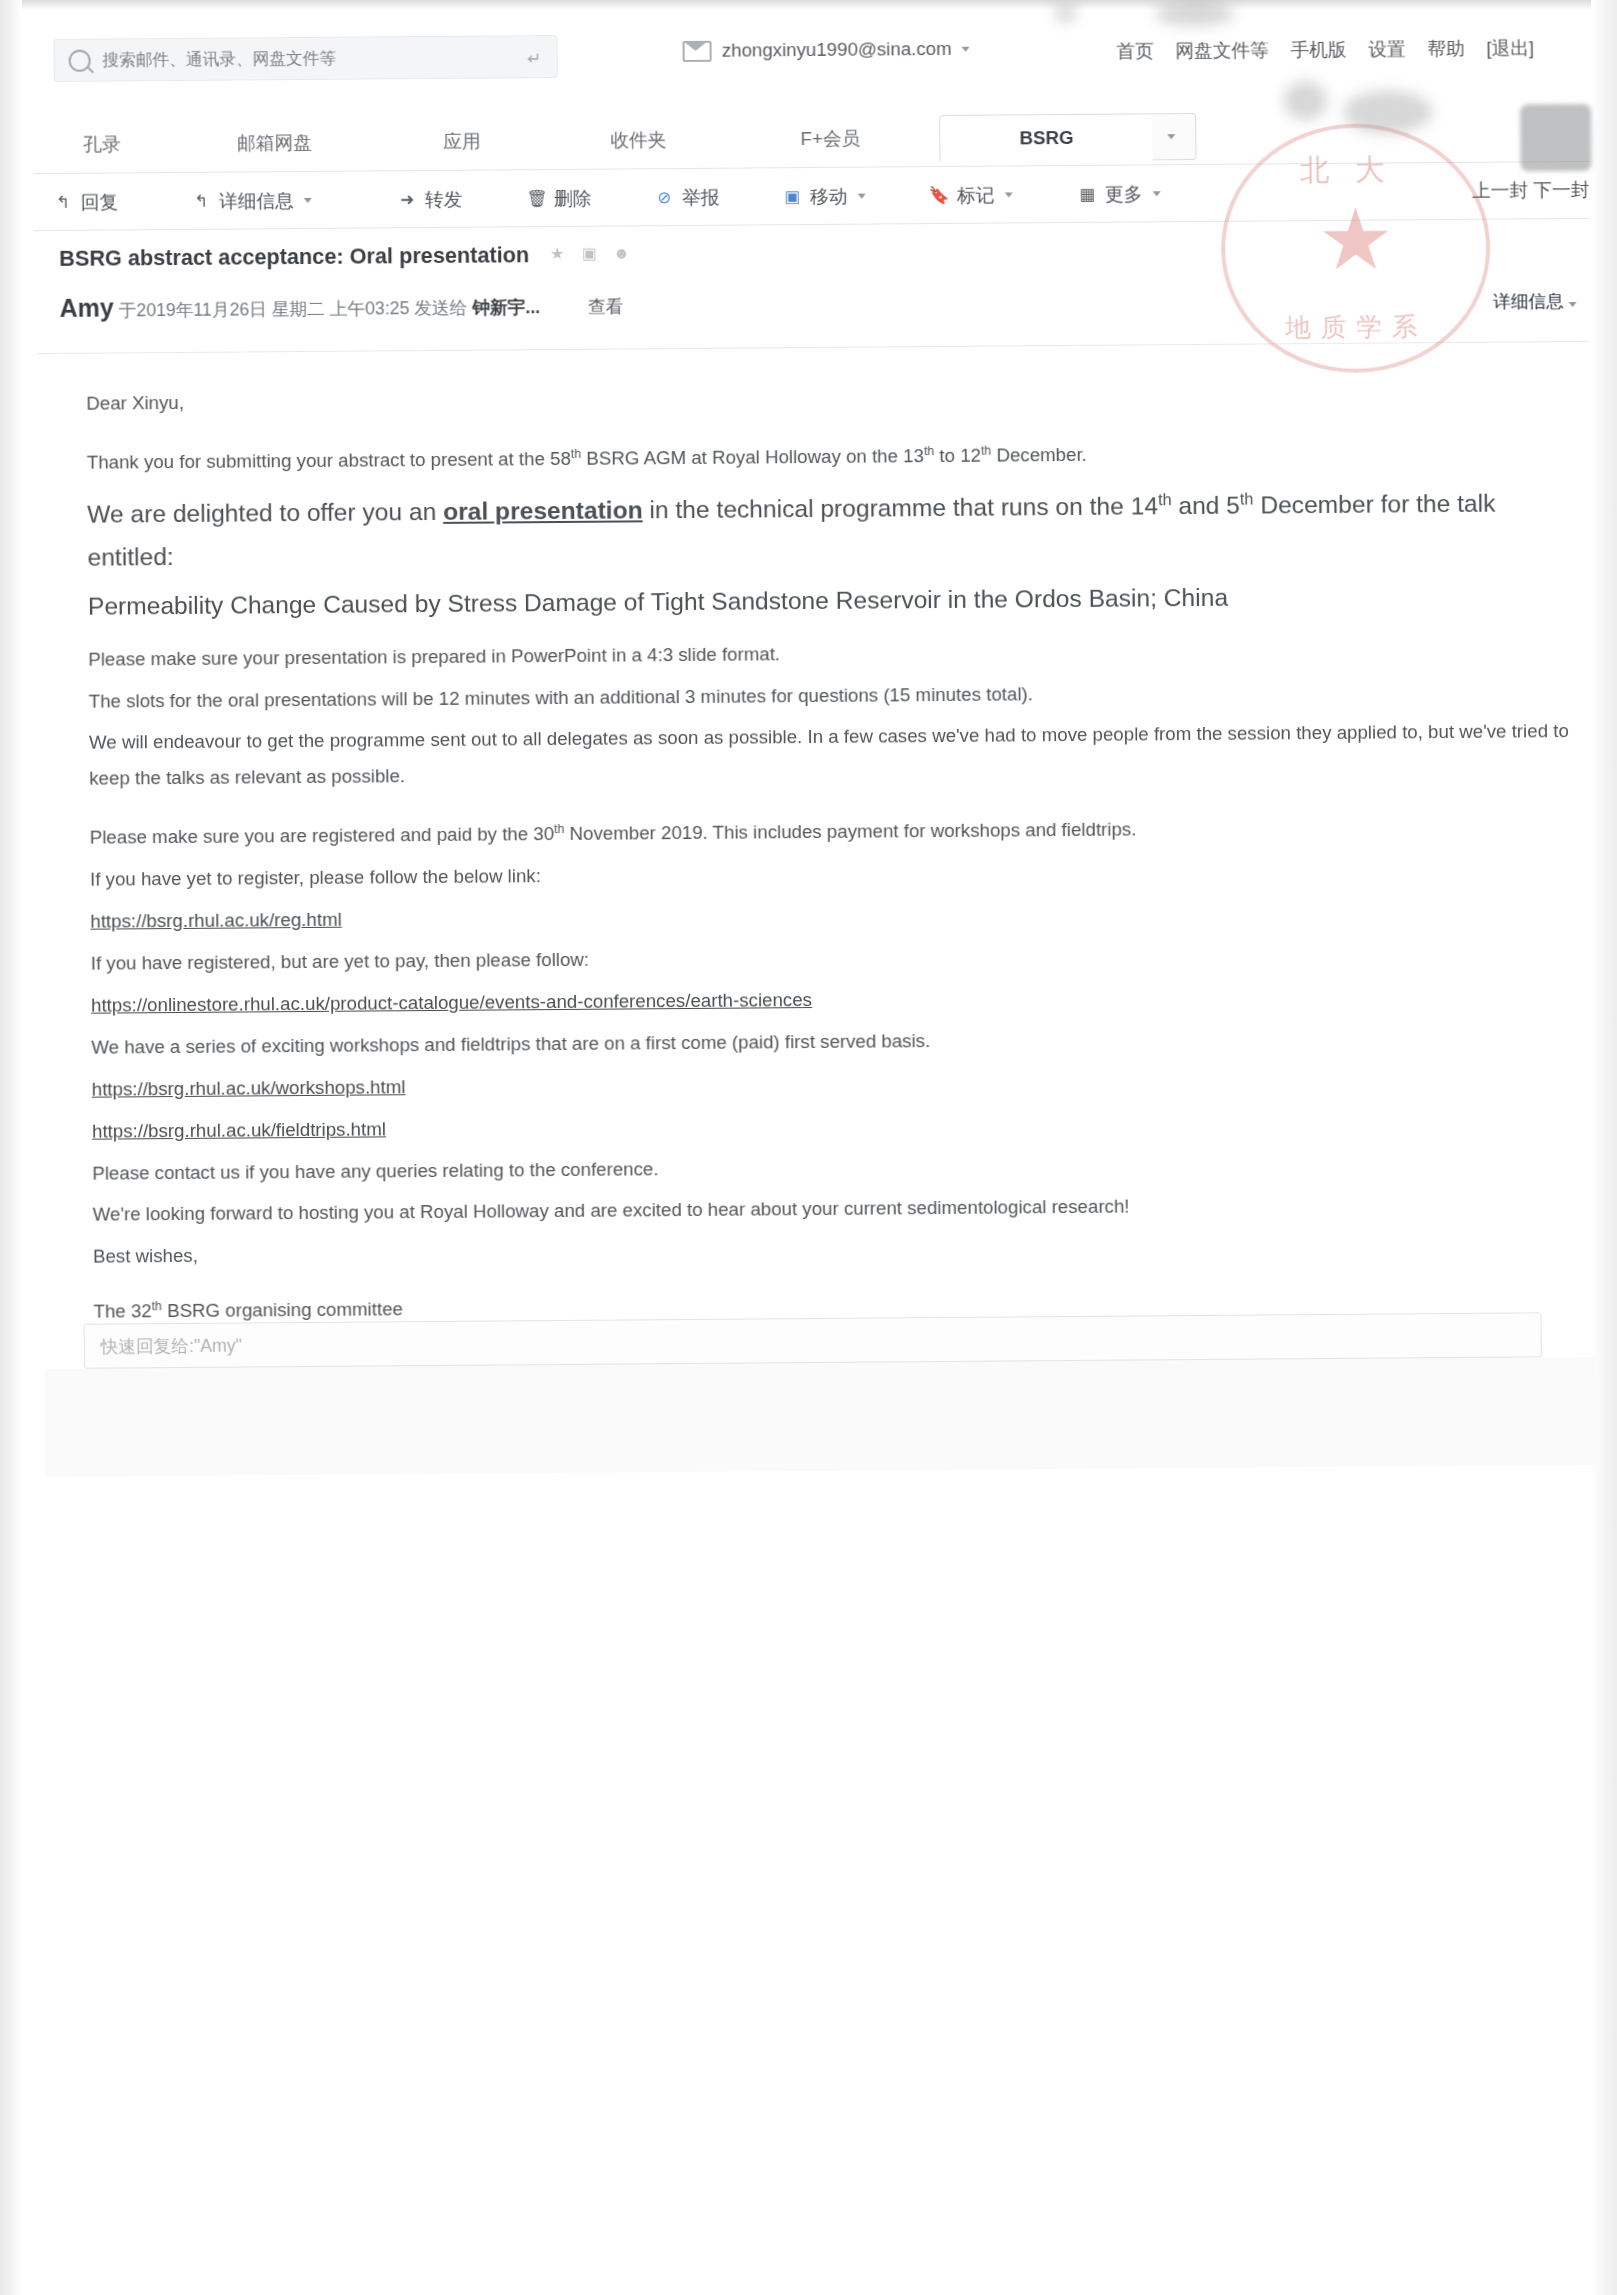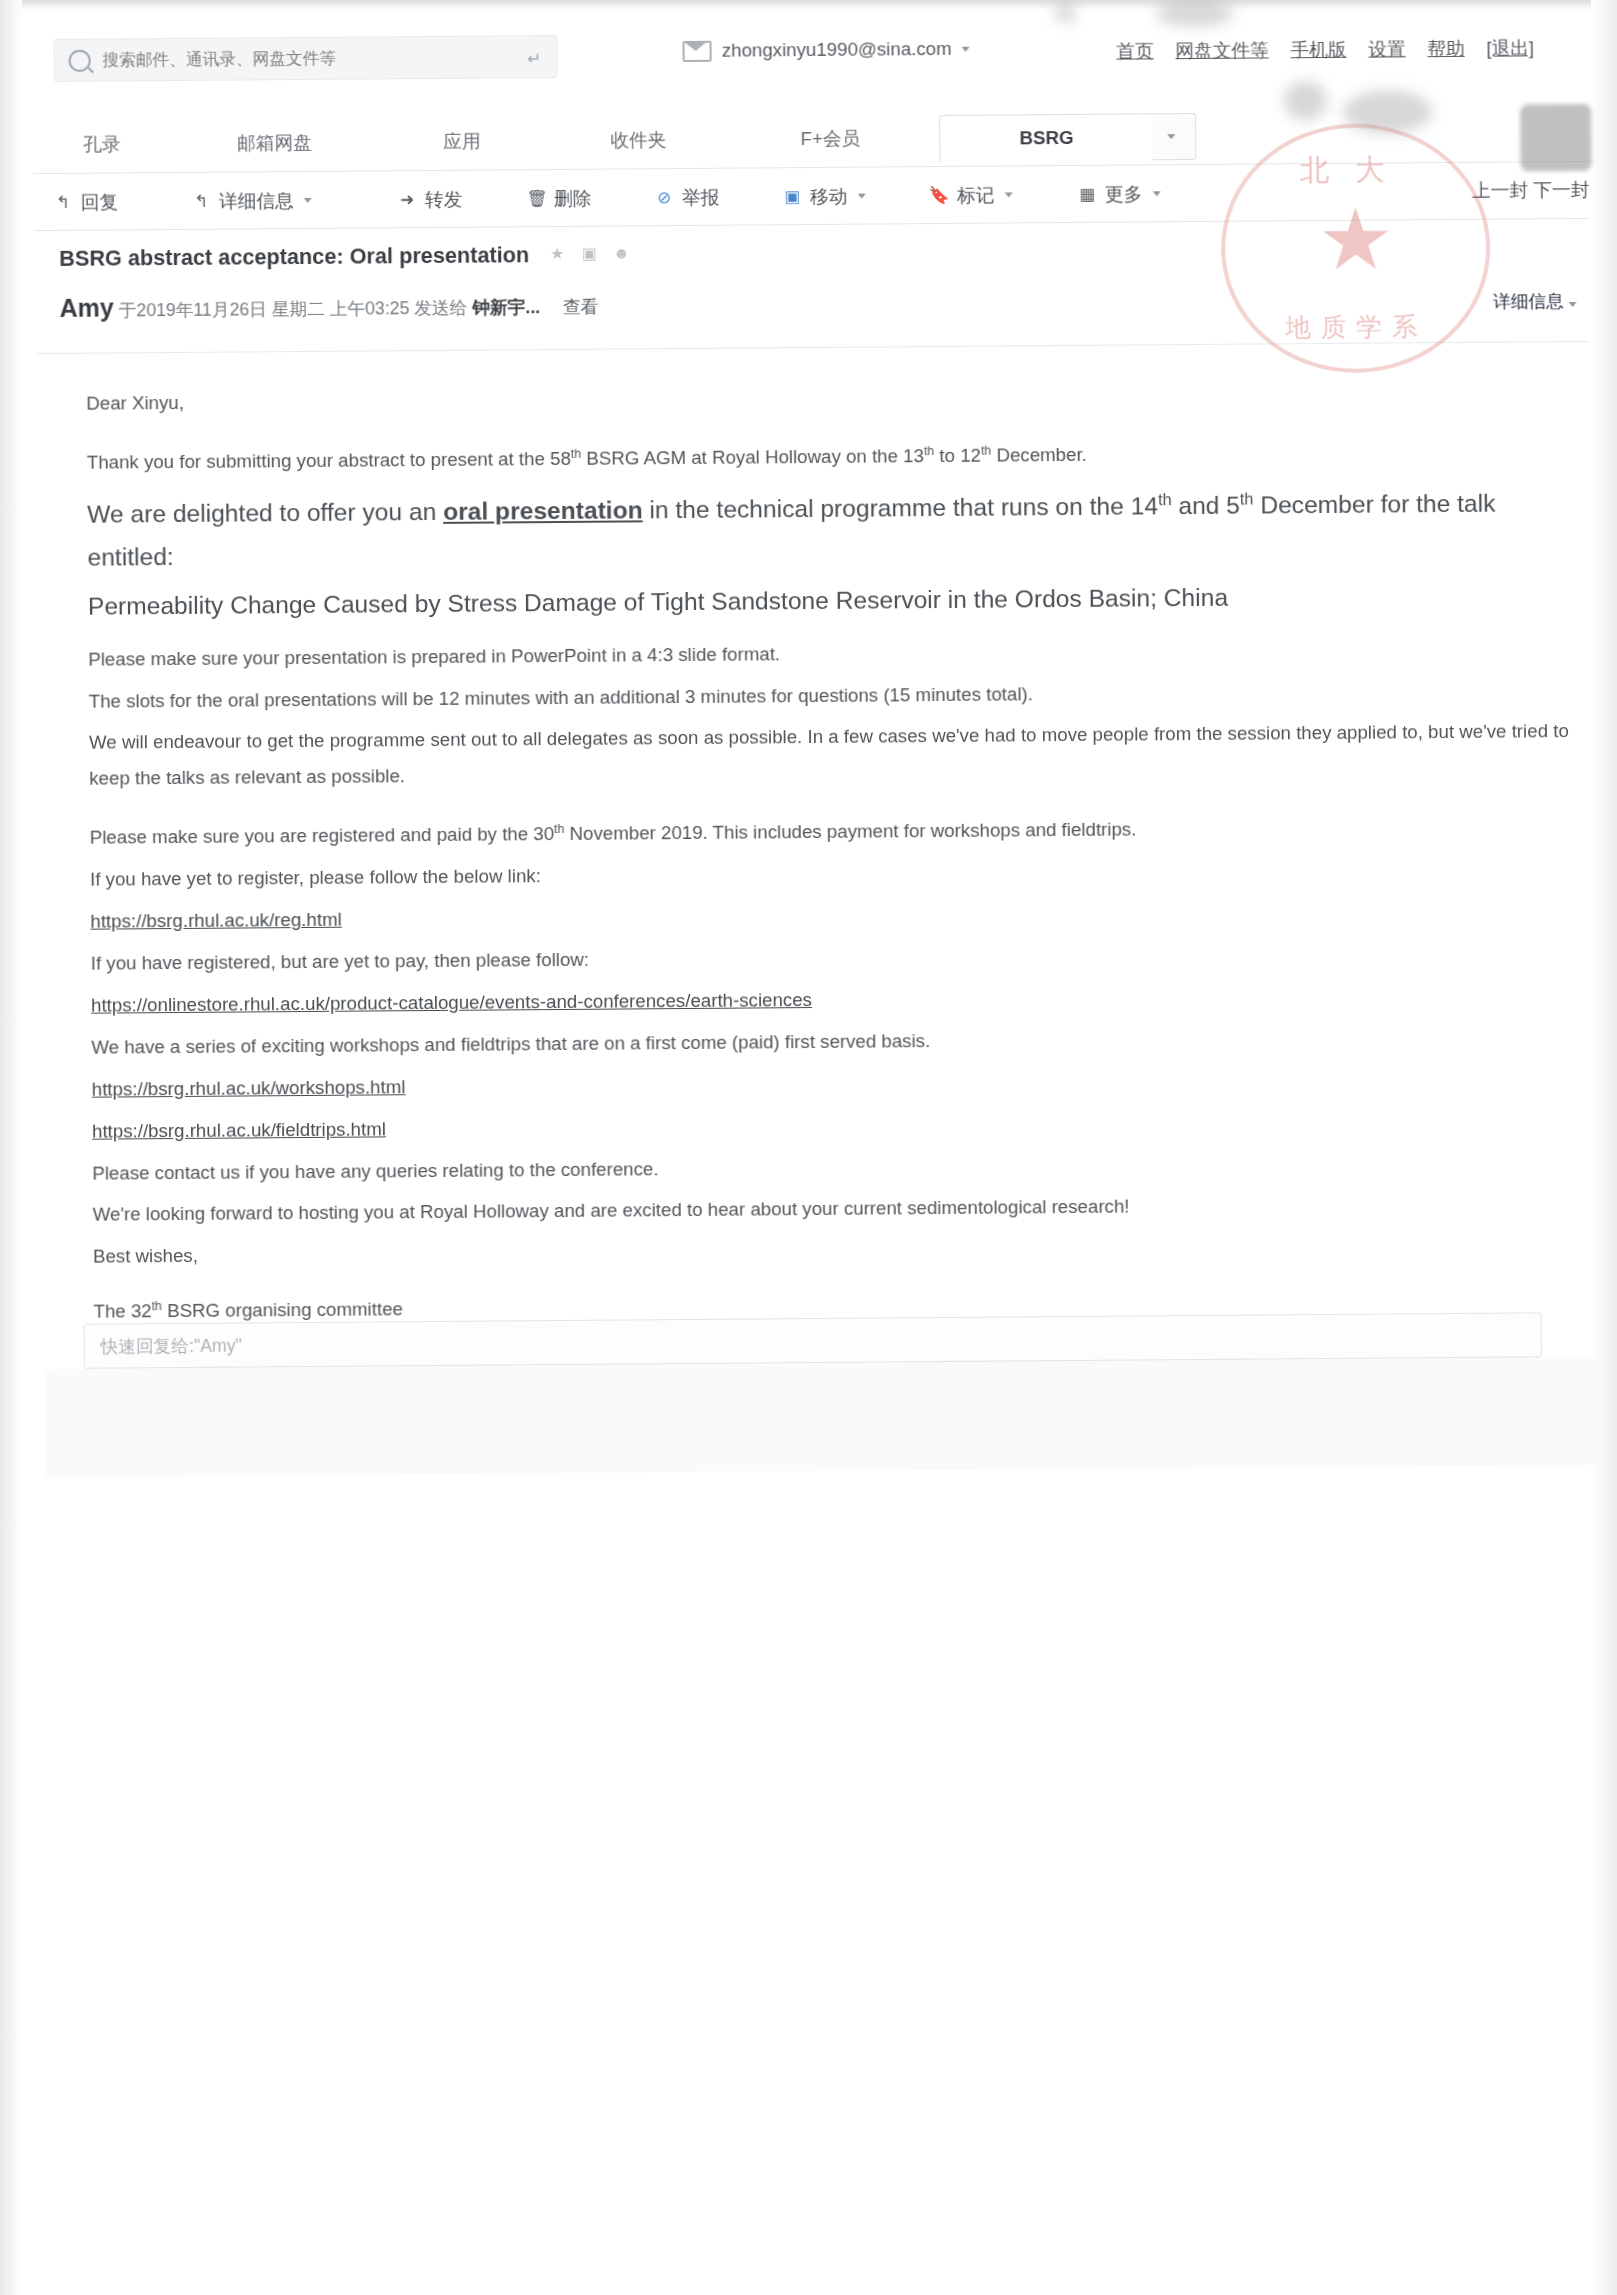--- a/index.html
+++ b/index.html
@@ -129,21 +129,21 @@
 
   .top-links {
     position: absolute;
     left: 1084px;
     top: 19.7px;
     display: flex;
     gap: 21.7px;
     font-size: 18.7px;
     color: #4a4f55;
   }
-  .top-links span { white-space: nowrap; text-decoration: underline; }
+  .top-links span { white-space: nowrap; }
 
   
   .tabrow {
     position: absolute;
     left: 19.7px;
     top: 110px;
     width: 1556px;
     height: 57px;
     border-bottom: 1px solid #e2e4e6;
   }
@@ -260,21 +260,21 @@
     font-size: 15.8px;
     text-align: center;
   }
   .meta {
     margin-top: 21.7px;
     font-size: 17.7px;
     color: #6a7076;
   }
   .meta b { color: #2b2f34; font-size: 25px; }
   .meta .to { color: #2b2f34; font-weight: bold; }
-  .meta .view { margin-left: 18px; color: #4a5056; text-align: center; }
+  .meta .view { margin-left: 43px; color: #4a5056; text-align: center; }
   .detail {
     position: absolute;
     right: 9.9px;
     top: 55px;
     font-size: 17.7px;
     color: #0f172a;
   }
 
   .divider {
     position: absolute;

